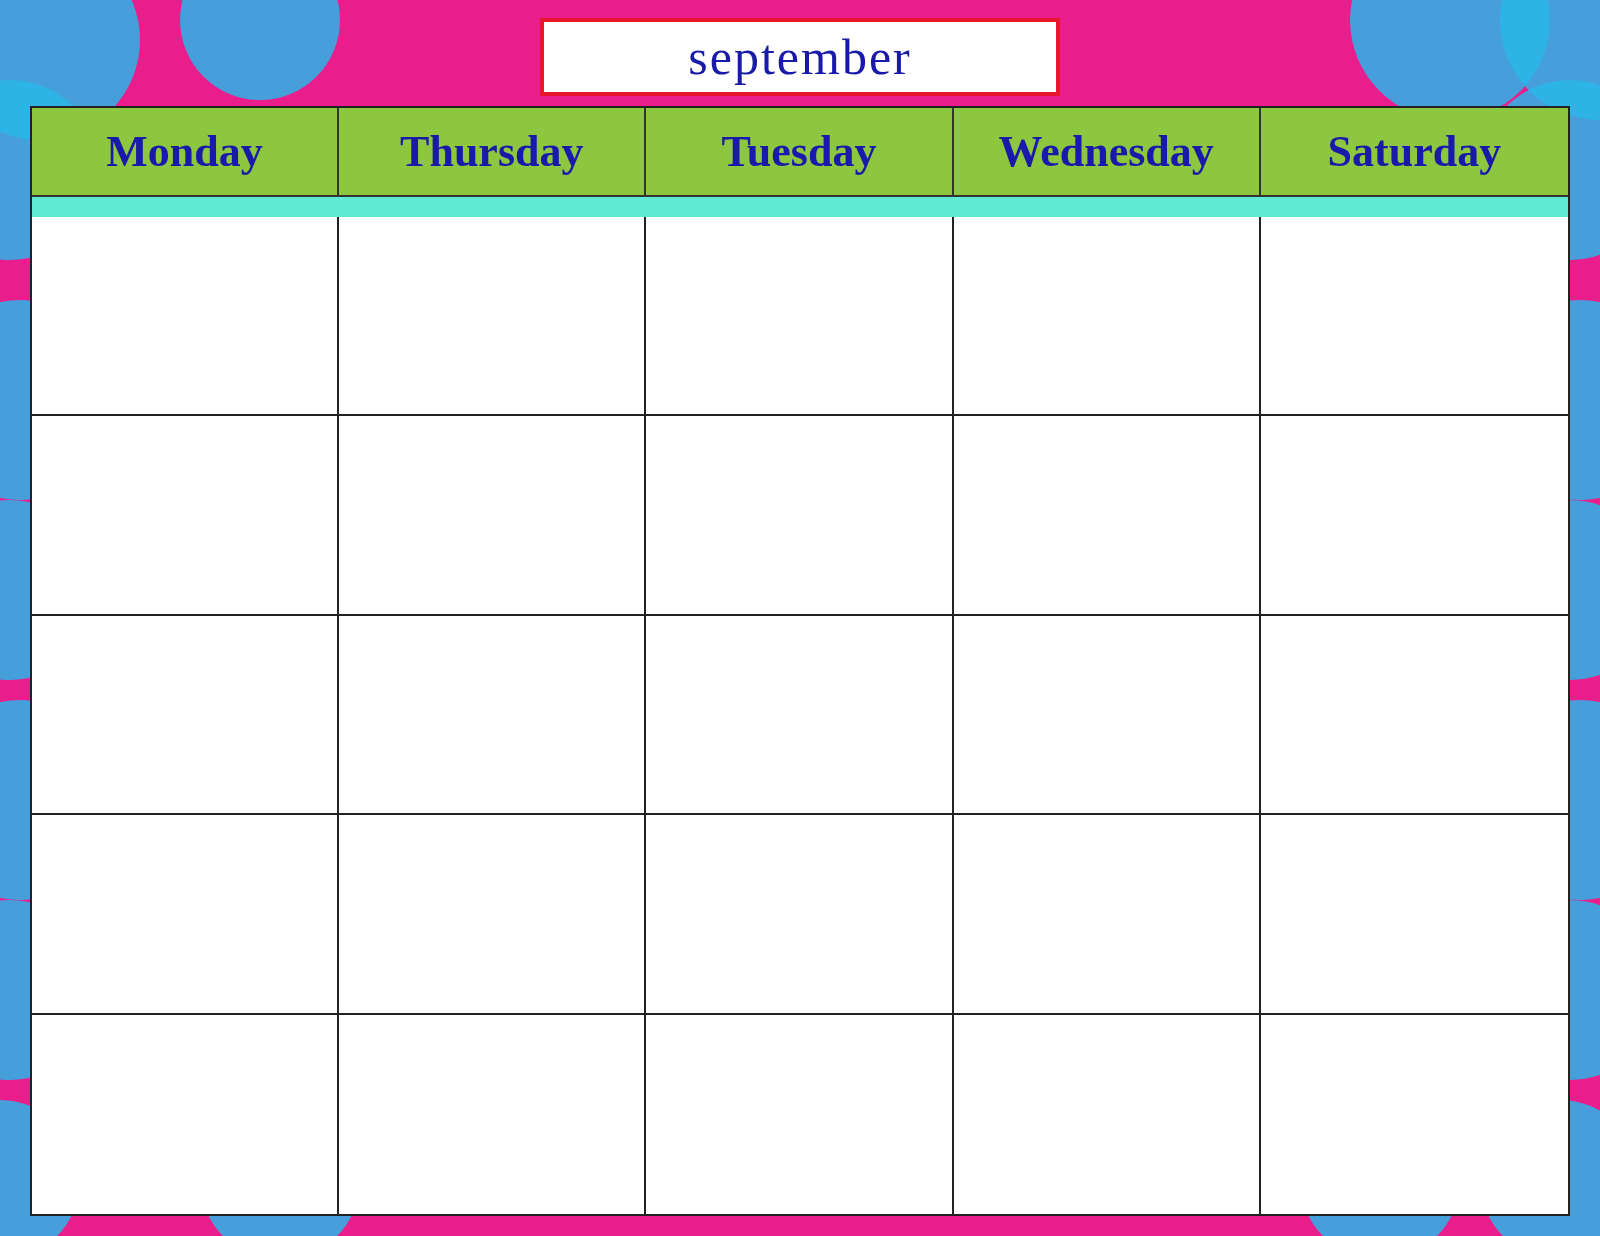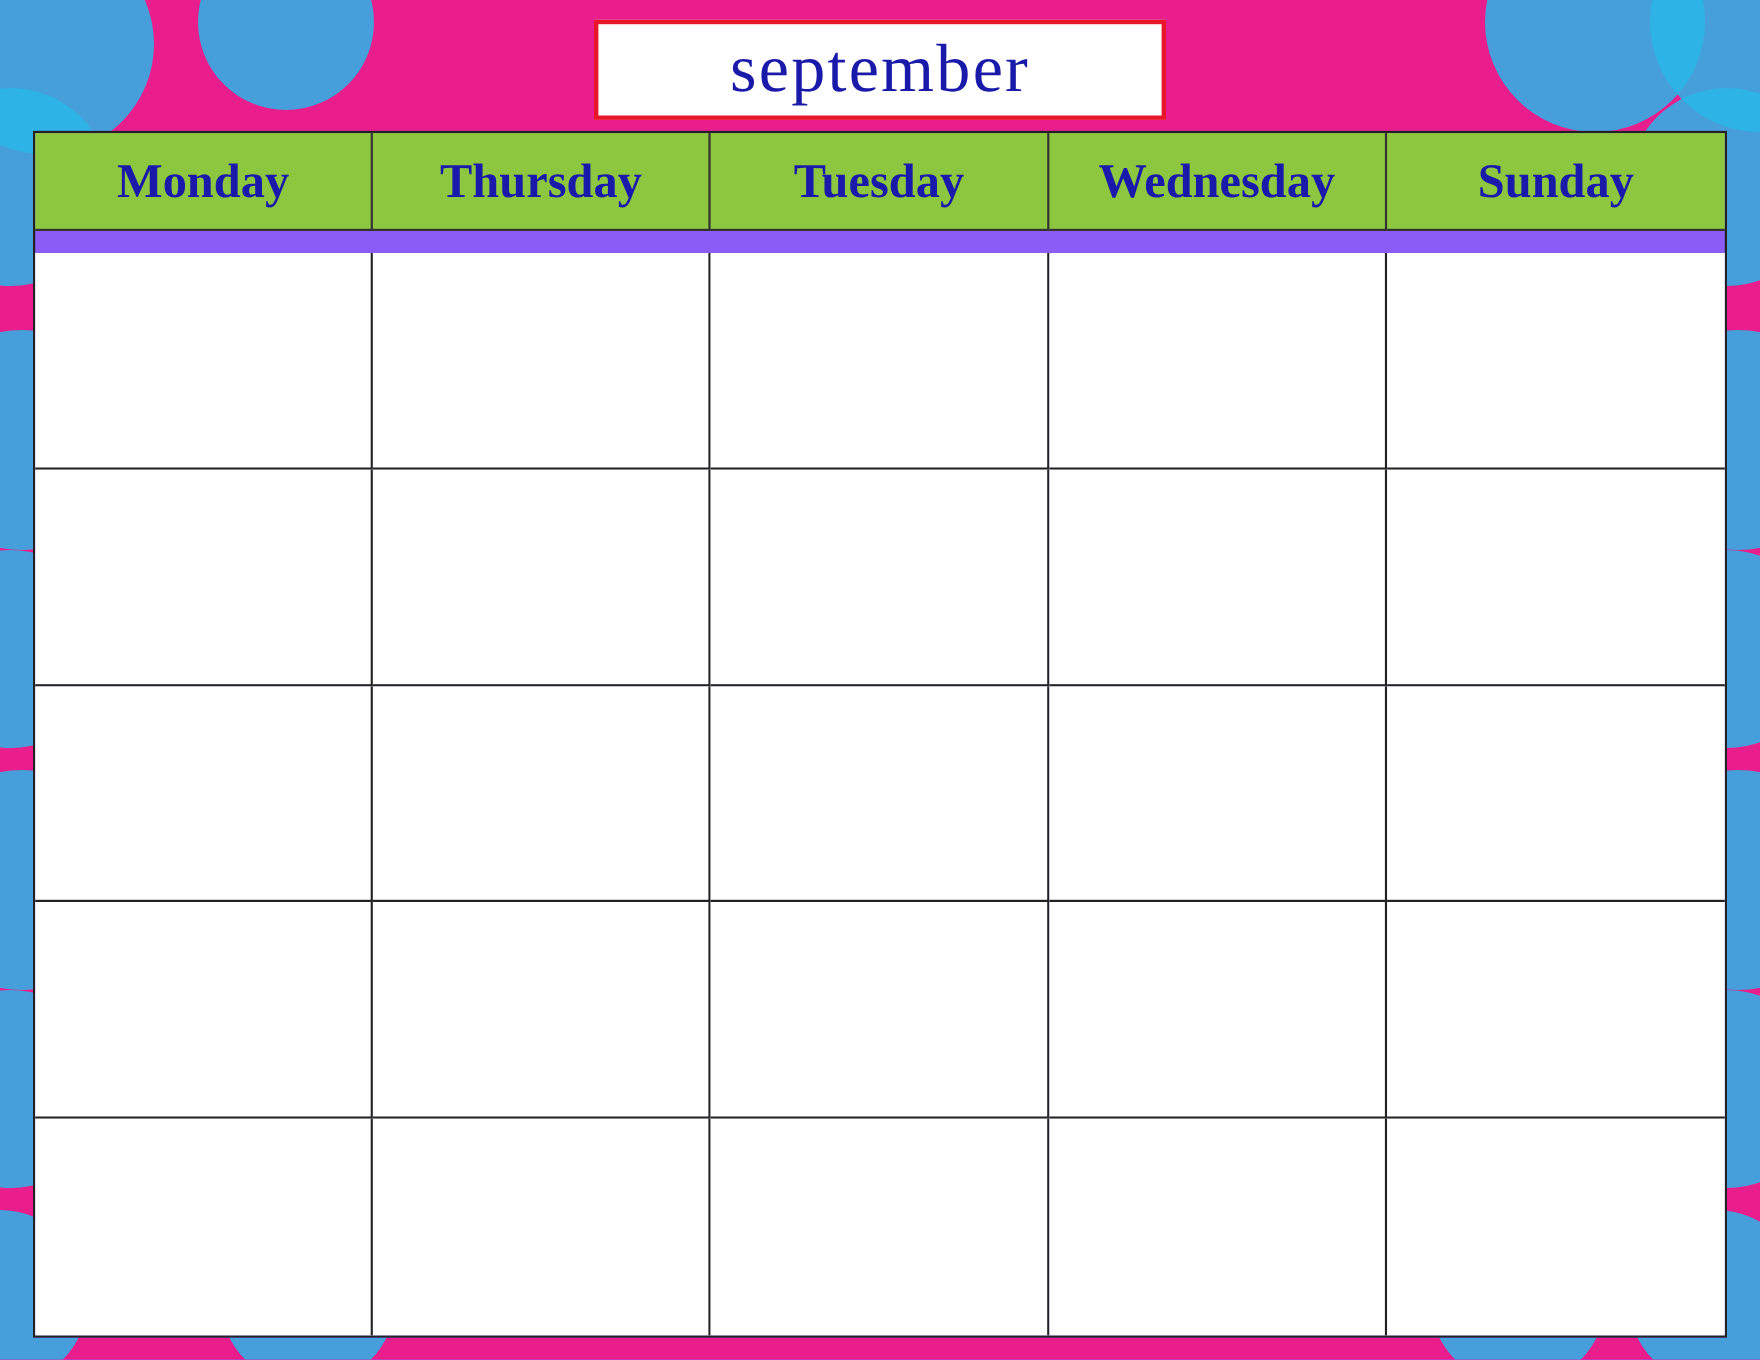--- a/index.html
+++ b/index.html
@@ -51,33 +51,33 @@
       margin-top: 8px;
       margin-bottom: 10px;
       background: white;
       border: 4px solid #e8162a;
       padding: 6px 60px;
       min-width: 520px;
       text-align: center;
     }
 
     .title-text {
-      font-size: 62px;
+      font-size: 50px;
       color: #1a1aaa;
       font-family: 'Comic Sans MS', 'Chalkboard SE', cursive;
       font-weight: normal;
       letter-spacing: 2px;
     }
 
     .calendar-container {
       width: 100%;
       flex: 1;
       display: flex;
       flex-direction: column;
-      background: #8b5cf6;
+      background: #5eead4;
       border: 2px solid #222;
       gap: 20px;
     }
 
     .calendar-header {
       display: grid;
       grid-template-columns: repeat(5, 1fr);
       background: #8dc63f;
     }
 
@@ -146,21 +146,21 @@
   <div class="title-box">
     <span class="title-text">september</span>
   </div>
 
   <div class="calendar-container">
     <div class="calendar-header" id="calendar-header">
     <div class="header-cell">Monday</div>
         <div class="header-cell">Thursday</div>
         <div class="header-cell">Tuesday</div>
         <div class="header-cell">Wednesday</div>
-        <div class="header-cell">Sunday</div>
+        <div class="header-cell">Saturday</div>
       </div>
     <div class="calendar-body" id="calendar-body">
     <div class="calendar-cell"></div>
         <div class="calendar-cell"></div>
         <div class="calendar-cell"></div>
         <div class="calendar-cell"></div>
         <div class="calendar-cell"></div>
         <div class="calendar-cell"></div>
         <div class="calendar-cell"></div>
         <div class="calendar-cell"></div>

